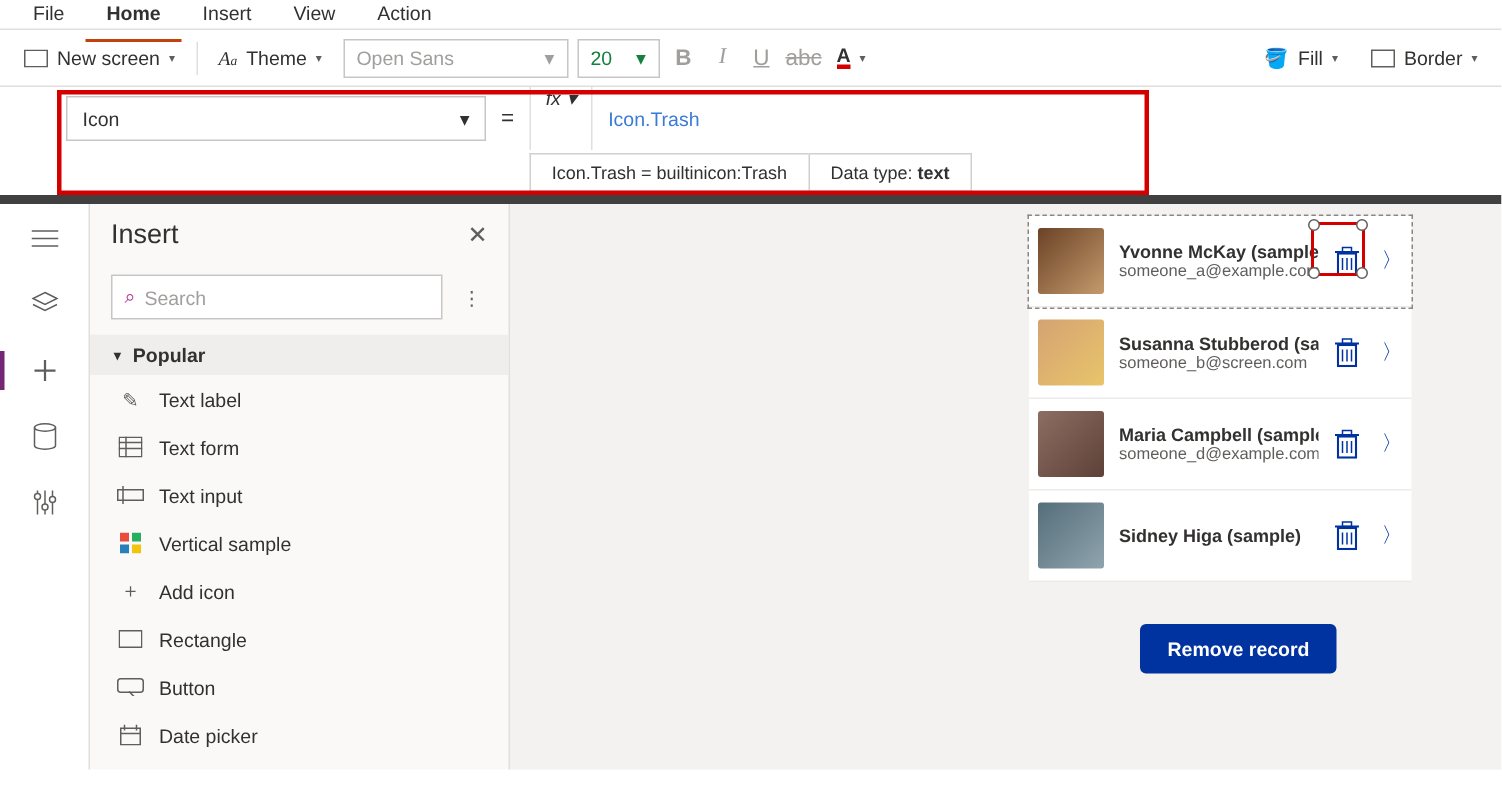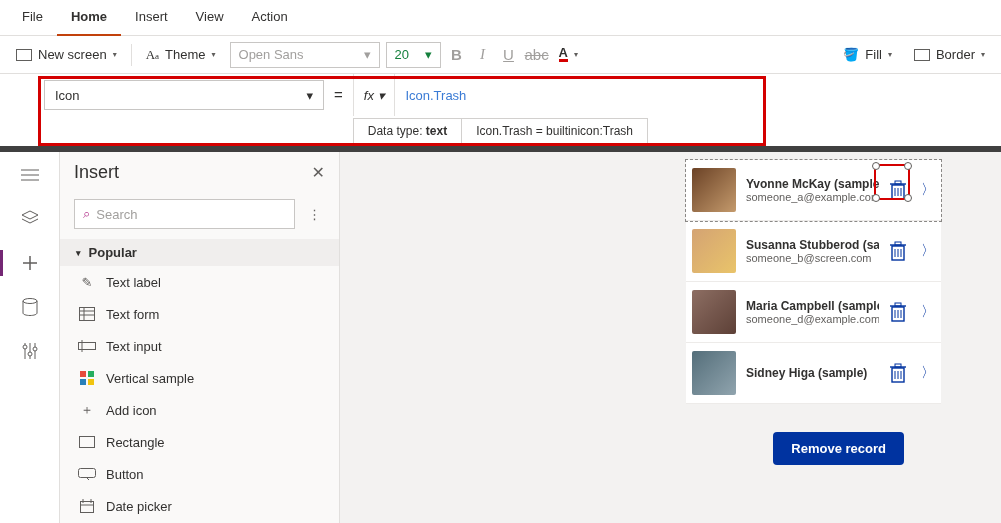--- a/index.html
+++ b/index.html
@@ -1,32 +1,32 @@
 <!DOCTYPE html>
 <html><head>
 <meta charset="utf-8">
 <style>
 *{box-sizing:border-box;margin:0;padding:0;}
 body{font-family:"Segoe UI",Arial,sans-serif;font-size:13px;color:#323130;background:#fff;width:1001px;height:523px;overflow:hidden;position:relative;}
-.menubar{display:flex;align-items:center;height:36px;padding:0 8px;border-bottom:1px solid #e1dfdd;}
+.menubar{display:flex;align-items:center;height:20px;padding:0 8px;border-bottom:1px solid #e1dfdd;}
 .menubar .mitem{padding:0 14px;height:36px;line-height:34px;color:#323130;cursor:pointer;}
 .menubar .mitem.active{border-bottom:2px solid #c2410c;font-weight:600;}
 .toolbar{display:flex;align-items:center;height:38px;padding:0 8px;border-bottom:1px solid #e1dfdd;gap:6px;}
 .tbtn{display:flex;align-items:center;gap:6px;padding:0 8px;height:28px;color:#323130;}
 .tbtn .chev{font-size:8px;color:#605e5c;}
 .fontsel{border:1px solid #c8c6c4;height:26px;display:flex;align-items:center;padding:0 8px;color:#a19f9d;width:150px;justify-content:space-between;}
 .sizesel{border:1px solid #c8c6c4;height:26px;display:flex;align-items:center;padding:0 8px;color:#15803d;width:55px;justify-content:space-between;}
 .ticon{width:20px;text-align:center;color:#a19f9d;font-size:15px;}
 .formularow{display:flex;align-items:flex-start;border-bottom:6px solid #404040;position:relative;}
 .redbox{position:absolute;border:3px solid #d40000;pointer-events:none;}
 .propsel{border:1px solid #c8c6c4;height:30px;width:280px;margin:6px 0 6px 44px;display:flex;align-items:center;justify-content:space-between;padding:0 10px;background:#fff;}
 .eq{padding:0 10px;font-size:15px;line-height:42px;}
 .fxwrap{display:flex;flex-direction:column;flex:1;}
 .fxbar{display:flex;align-items:center;height:42px;border-left:1px solid #e1dfdd;}
-.fxbtn{padding:0 10px;font-style:italic;display:flex;align-items:center;gap:4px;border-right:1px solid #e1dfdd;height:100%;}
+.fxbtn{padding:0 10px;font-style:italic;display:flex;align-items:flex-start;gap:4px;border-right:1px solid #e1dfdd;height:100%;}
 .fxval{padding:0 10px;color:#3a7bd5;flex:1;}
 .fxhint{display:flex;align-items:center;height:30px;font-size:12px;margin-left:0;}
 .fxhint .cell{border:1px solid #d2d0ce;border-right:none;padding:5px 14px;background:#fff;}
 .fxhint .cell:last-child{border-right:1px solid #d2d0ce;}
 .body{display:flex;height:calc(523px - 36px - 38px - 72px);}
 .rail{width:60px;border-right:1px solid #e1dfdd;display:flex;flex-direction:column;align-items:center;padding-top:12px;gap:22px;}
 .rail .ritem{width:22px;height:22px;display:flex;align-items:center;justify-content:center;color:#605e5c;}
 .rail .ritem.active{position:relative;}
 .rail .ritem.active:before{content:"";position:absolute;left:-19px;top:-2px;width:3px;height:26px;background:#742774;}
 .panel{width:280px;border-right:1px solid #e1dfdd;background:#faf9f8;display:flex;flex-direction:column;}
@@ -43,21 +43,21 @@
 .card{display:flex;align-items:center;padding:8px 6px;gap:10px;border-bottom:1px solid #edebe9;position:relative;}
 .card:first-child{outline:1px dashed #8a8886;}
 .avatar{width:44px;height:44px;background:#d2d0ce;border-radius:2px;flex-shrink:0;}
 .cinfo{flex:1;min-width:0;}
 .cname{font-size:12px;font-weight:600;white-space:nowrap;overflow:hidden;}
 .cemail{font-size:11px;color:#605e5c;white-space:nowrap;overflow:hidden;}
 .trash{color:#0033a0;width:22px;text-align:center;}
 .arrow{color:#0033a0;font-size:14px;}
 .selhandles{position:absolute;border:2px solid #d40000;pointer-events:none;}
 .selhandles .h{position:absolute;width:8px;height:8px;border:1px solid #605e5c;background:#fff;border-radius:50%;}
-.rmbtn{background:#0033a0;color:#fff;border:none;padding:9px 18px;border-radius:4px;font-weight:600;position:absolute;right:97px;top:280px;font-size:13px;}
+.rmbtn{background:#0033a0;color:#fff;border:none;padding:9px 18px;border-radius:4px;font-weight:600;position:absolute;right:110px;top:280px;font-size:13px;}
 svg{display:block;}
 </style>
 </head>
 <body>
 
 <div class="menubar">
   <div class="mitem">File</div>
   <div class="mitem active">Home</div>
   <div class="mitem">Insert</div>
   <div class="mitem">View</div>
@@ -69,21 +69,21 @@
     <span>
         <svg width="16" height="12" viewBox="0 0 16 12">
           <rect x="0.5" y="0.5" width="15" height="11" fill="none" stroke="#605e5c"></rect>
         </svg>
       </span>
     <span>New screen</span>
     <span class="chev">▾</span>
   </div>
   <div style="width:1px;height:22px;background:#e1dfdd"></div>
   <div class="tbtn">
-    <span style="font-family:serif;">A<span style="font-size:9px">a</span></span>
+    <span style="font-family:serif;font-style:italic">A<span style="font-size:9px">a</span></span>
     <span>Theme</span>
     <span class="chev">▾</span>
   </div>
   <div class="fontsel">
     <span>Open Sans</span>
     <span class="chev">▾</span>
   </div>
   <div class="sizesel">
     <span>20</span>
     <span class="chev">▾</span>
@@ -118,22 +118,22 @@
   <div class="eq">=</div>
   <div class="fxwrap">
     <div class="fxbar">
       <div class="fxbtn">
         <span>fx</span>
         <span class="chev">▾</span>
       </div>
       <div class="fxval">Icon.Trash</div>
     </div>
     <div class="fxhint">
+      <div class="cell">Icon.Trash  =  builtinicon:Trash</div>
       <div class="cell"><span>Data type: </span><b>text</b></div>
-      <div class="cell">Icon.Trash  =  builtinicon:Trash</div>
     </div>
   </div>
 </div>
 
 <div class="body">
   <div class="rail">
     <div class="ritem">
         <svg width="18" height="14" viewBox="0 0 18 14">
           <line x1="0" y1="2" x2="18" y2="2" stroke="#605e5c"></line>
           <line x1="0" y1="7" x2="18" y2="7" stroke="#605e5c"></line>

